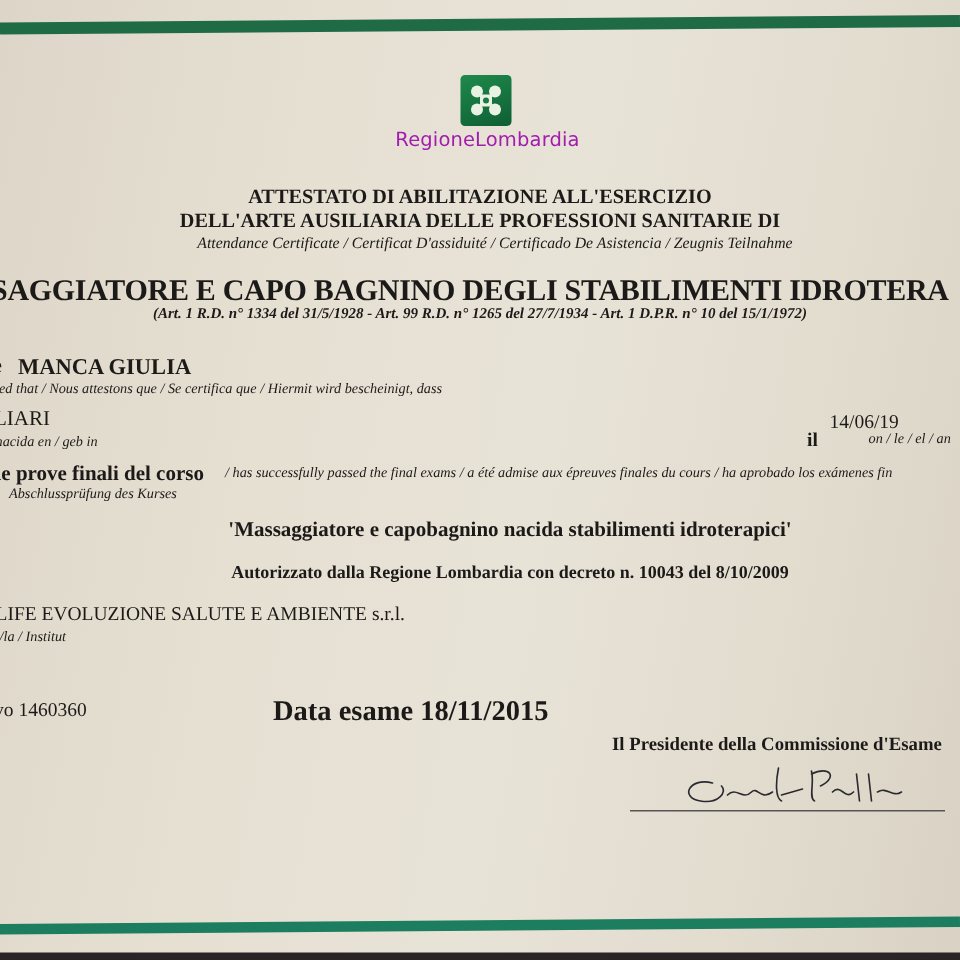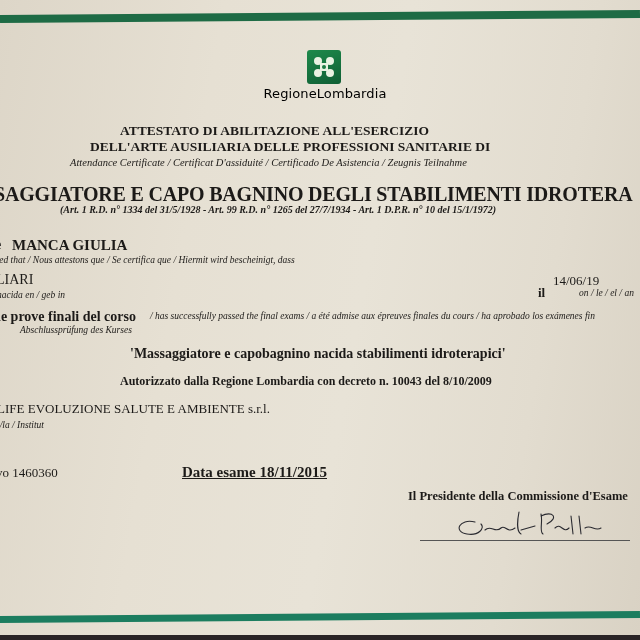--- a/index.html
+++ b/index.html
@@ -20,45 +20,45 @@
   }
   .bottom-dark {
     position:absolute; left:0; top:635px; width:640px; height:5px; background:#2a2426;
   }
   .logo-box {
     position:absolute; left:307px; top:50px; width:34px; height:34px;
     background:linear-gradient(160deg,#1e8a4b,#0f5e34); border-radius:3px;
   }
   .logo-text {
     left:255px; top:86px; width:140px; text-align:center;
-    font-family:"DejaVu Sans", sans-serif; font-size:13px; color:#000000; letter-spacing:0.1px;
+    font-family:"DejaVu Sans", sans-serif; font-size:13px; color:#a21caf; letter-spacing:0.1px;
   }
-  .center { }
+  .center { text-align:center; }
   .t1 { left:120px; top:123px; width:400px; font-size:13.5px; font-weight:bold; }
   .t2 { left:90px; top:139px; width:460px; font-size:13.5px; font-weight:bold; }
   .t3 { left:70px; top:157px; width:520px; font-size:10.5px; font-style:italic; }
   .prof { left:-6px; top:183px; font-size:20px; font-weight:bold; letter-spacing:-0.2px; }
   .arts { left:60px; top:204px; width:520px; font-size:10px; font-weight:bold;font-style:italic; }
   .name-lbl { left:-5px; top:237px; font-size:14px; font-weight:bold; }
   .name-val { left:12px; top:237px; font-size:15px; font-weight:bold; }
   .cert-that { left:-6px; top:255px; font-size:9.5px; font-style:italic; }
   .born-val { left:-4px; top:272px; font-size:14px; }
   .born-lbl { left:-3px; top:290px; font-size:9.5px; font-style:italic; }
   .date-lbl { left:538px; top:273px; font-size:13px; font-weight:bold;margin-top:12px; }
   .date-val { left:553px; top:273px; font-size:13px; }
   .date-sub { left:579px; top:288px; font-size:9.5px; font-style:italic;text-align:right; }
   .exam-main { left:-3px; top:309px; font-size:14px; font-weight:bold; }
   .exam-trans { left:150px; top:311px; font-size:9.5px; font-style:italic; }
-  .exam-de { left:6px; top:325px; font-size:9.5px; font-style:italic;margin-left:14px; }
+  .exam-de { left:6px; top:325px; font-size:9.5px; font-style:italic; }
   .course { left:130px; top:346px; width:420px; font-size:14px; font-weight:bold; }
   .auth { left:120px; top:374px; width:440px; font-size:12px; font-weight:bold; }
   .inst-val { left:-3px; top:401px; font-size:13px; }
   .inst-lbl { left:-3px; top:420px; font-size:9.5px; font-style:italic; }
   .prog { left:-4px; top:465px; font-size:13px; }
-  .exam-date { left:182px; top:464px; font-size:15px; font-weight:bold;text-decoration:underline; }
+  .exam-date { left:182px; top:464px; font-size:19px; font-weight:bold; }
   .pres { left:408px; top:489px; font-size:12.5px; font-weight:bold; }
   .sig-line { position:absolute; left:420px; top:540px; width:210px; height:1px; background:#555; }
   .sig { position:absolute; left:445px; top:508px; width:160px; height:34px; }
 </style>
 </head>
 <body>
 
 <div class="top-stripe"></div>
 
 <div class="logo-box">

